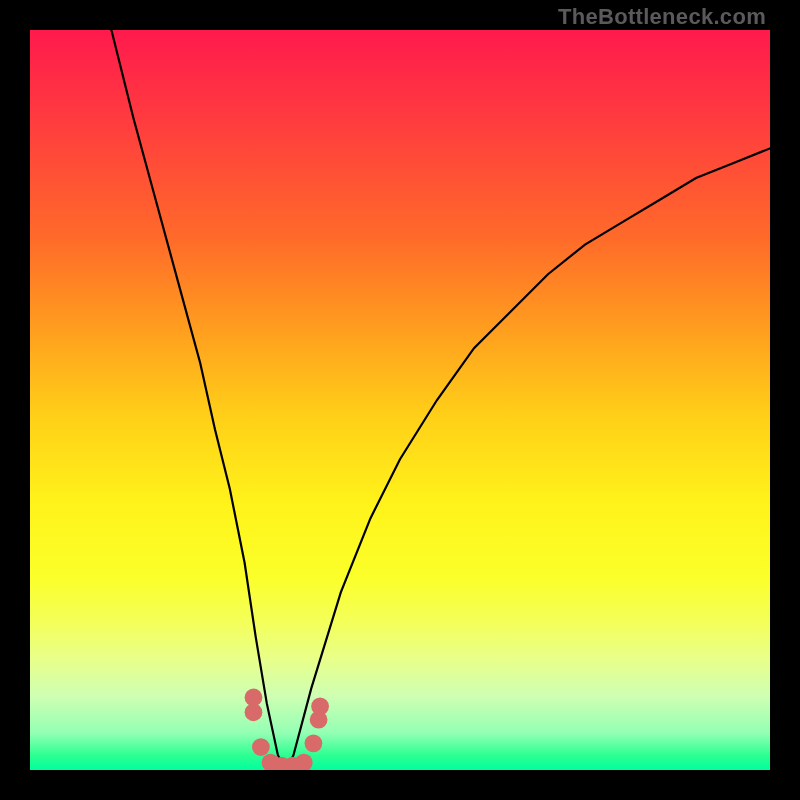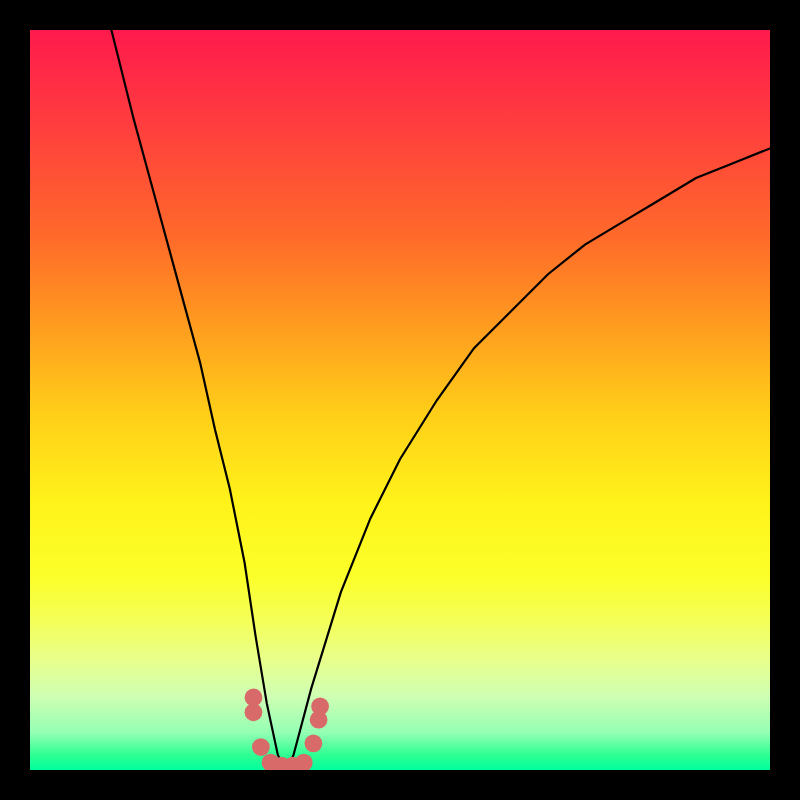--- a/index.html
+++ b/index.html
@@ -71,13 +71,14 @@
           <circle cx="240.50" cy="732.60" r="8.88" fill="#d86a6a"></circle>
           <circle cx="251.60" cy="735.56" r="8.88" fill="#d86a6a"></circle>
           <circle cx="262.70" cy="735.56" r="8.88" fill="#d86a6a"></circle>
           <circle cx="273.80" cy="732.60" r="8.88" fill="#d86a6a"></circle>
           <circle cx="283.42" cy="713.36" r="8.88" fill="#d86a6a"></circle>
           <circle cx="288.60" cy="689.68" r="8.88" fill="#d86a6a"></circle>
           <circle cx="290.08" cy="676.36" r="8.88" fill="#d86a6a"></circle>
         </g>
     </svg>
   </div>
+  <div class="watermark">TheBottleneck.com</div>
 </div>
 
 </body></html>

